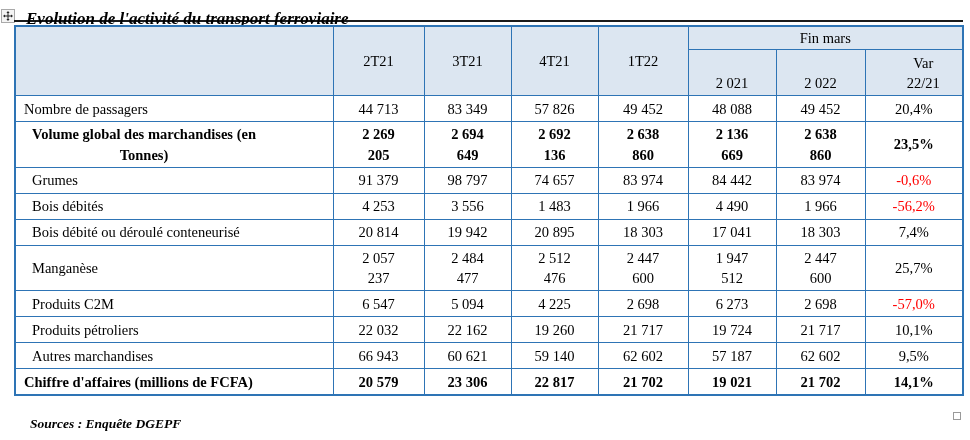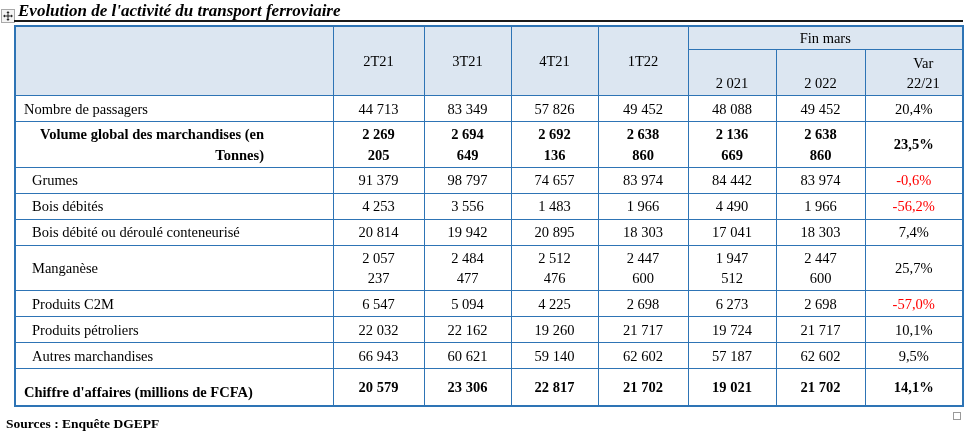--- a/index.html
+++ b/index.html
@@ -15,21 +15,21 @@
     font-family:"Liberation Serif","DejaVu Serif",serif;color:#000;
     overflow:hidden;
   }
 
   
   .title-block{
     position:absolute;left:14px;top:0;width:949px;height:22px;
     border-bottom:2px solid var(--title-rule,#1a1a1a);
   }
   .title-block h1{
-    margin:0;padding:1px 0 8px 4px;
+    margin:8px;padding:1px 0 8px 4px;
     font-size:17px;line-height:20px;font-weight:bold;font-style:italic;
     white-space:nowrap;
   }
 
   
   .move-handle{
     position:absolute;left:1px;top:9px;width:14px;height:14px;
     border:1px solid #a9a9a9;background:#f4f4f4;
     display:flex;align-items:center;justify-content:center;cursor:move;
   }
@@ -55,33 +55,33 @@
   table{border:2px solid var(--table-border,#2E74B5);}
   thead th{background:var(--header-fill,#DCE6F1);font-weight:normal;}
   thead tr.hdr-top{height:23px;}
   thead tr.hdr-sub{height:46px;}
   th.group-cell{padding:1px 6px;}
   th.sub-year{vertical-align:bottom;}
   th.var-cell{white-space:pre-line;padding-left:24px;}
 
   td.row-label{text-align:left;padding-left:8px;}
   td.row-label.indent{padding-left:16px;}
-  td.row-label span{display:inline-block;text-align:right;}
+  td.row-label span{display:inline-block;text-align:center;}
   tbody tr:nth-child(2) td.row-label span{max-width:240px;}
-  tbody tr:nth-child(10) td.row-label span{max-width:262px;margin-top:11px;}
+  tbody tr:nth-child(10) td.row-label span{max-width:262px;}
 
   tbody tr{height:26px;}
   tr.bold td{font-weight:bold;}
   span.num-narrow{display:inline-block;max-width:54px;}
   span.neg{color:var(--negative-value,#FF0000);}
 
   
   .sources{
-    position:absolute;left:6px;top:416px;
-    font-size:13.5px;font-weight:bold;
+    position:absolute;left:30px;top:416px;
+    font-size:13.5px;font-weight:bold;font-style:italic;
   }
 </style>
 </head>
 <body>
 
 <div class="move-handle">
   <span>
     <svg width="10" height="10" viewBox="0 0 10 10">
       <path d="M5 0 L6.6 2 H5.5 V4.5 H8 V3.4 L10 5 L8 6.6 V5.5 H5.5 V8 H6.6 L5 10 L3.4 8 H4.5 V5.5 H2 V6.6 L0 5 L2 3.4 V4.5 H4.5 V2 H3.4 Z" fill="#222"></path>
     </svg>

